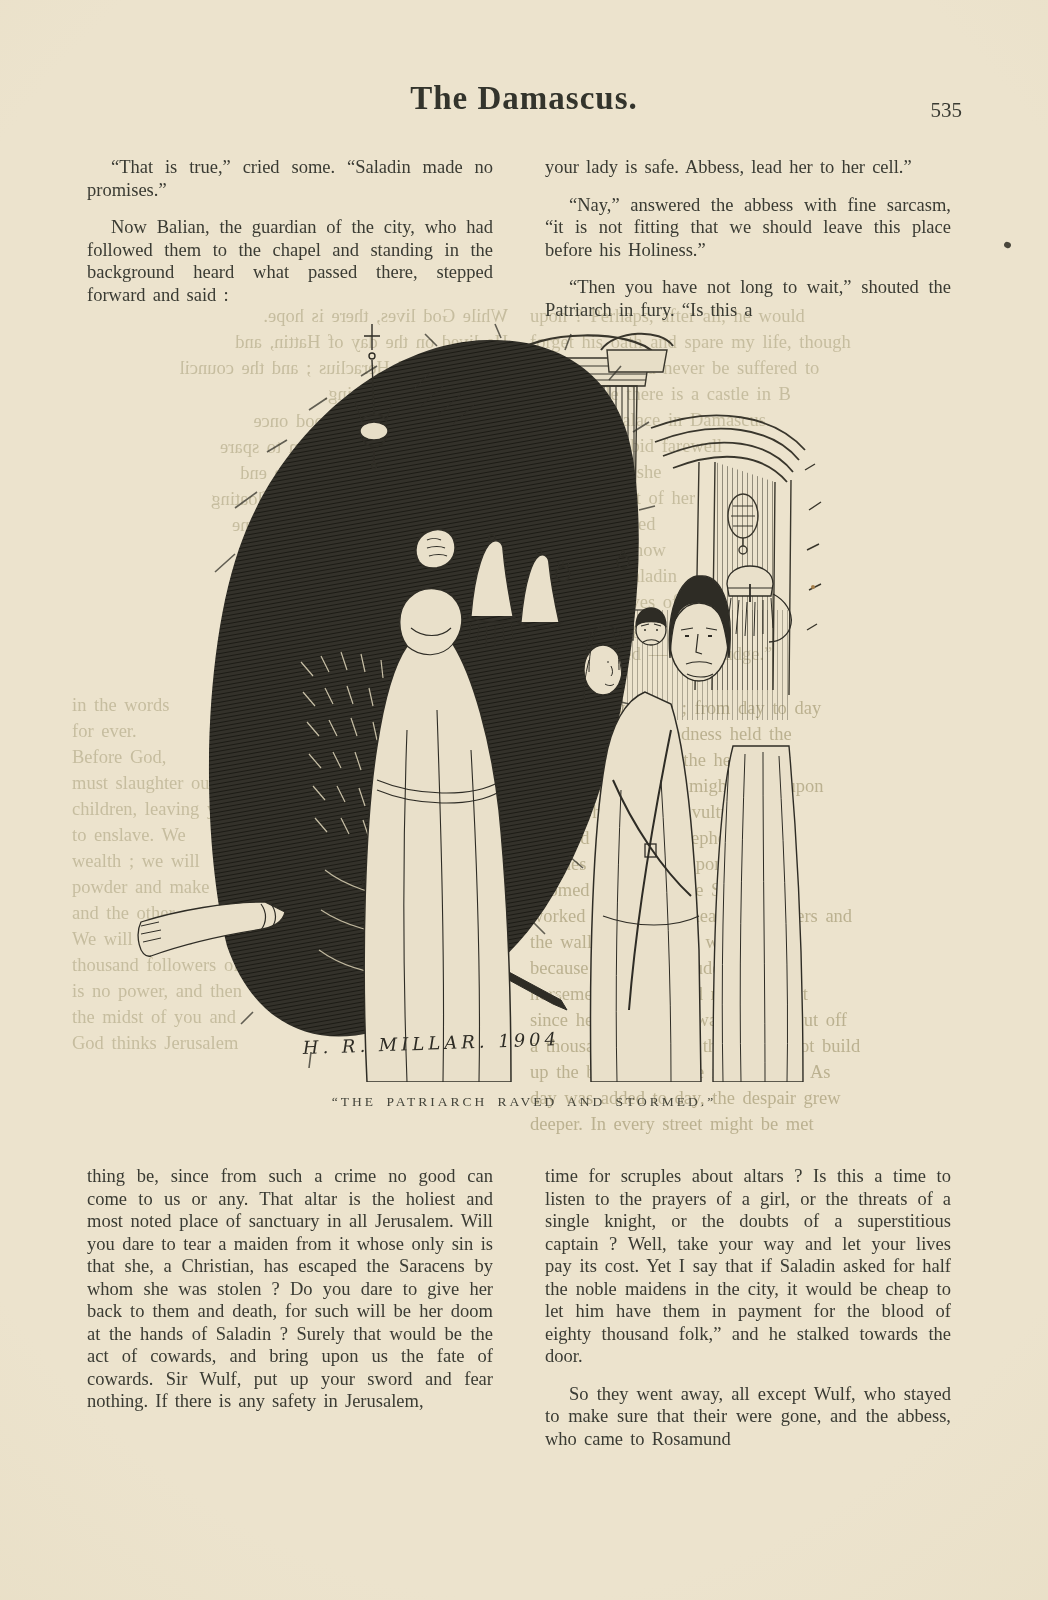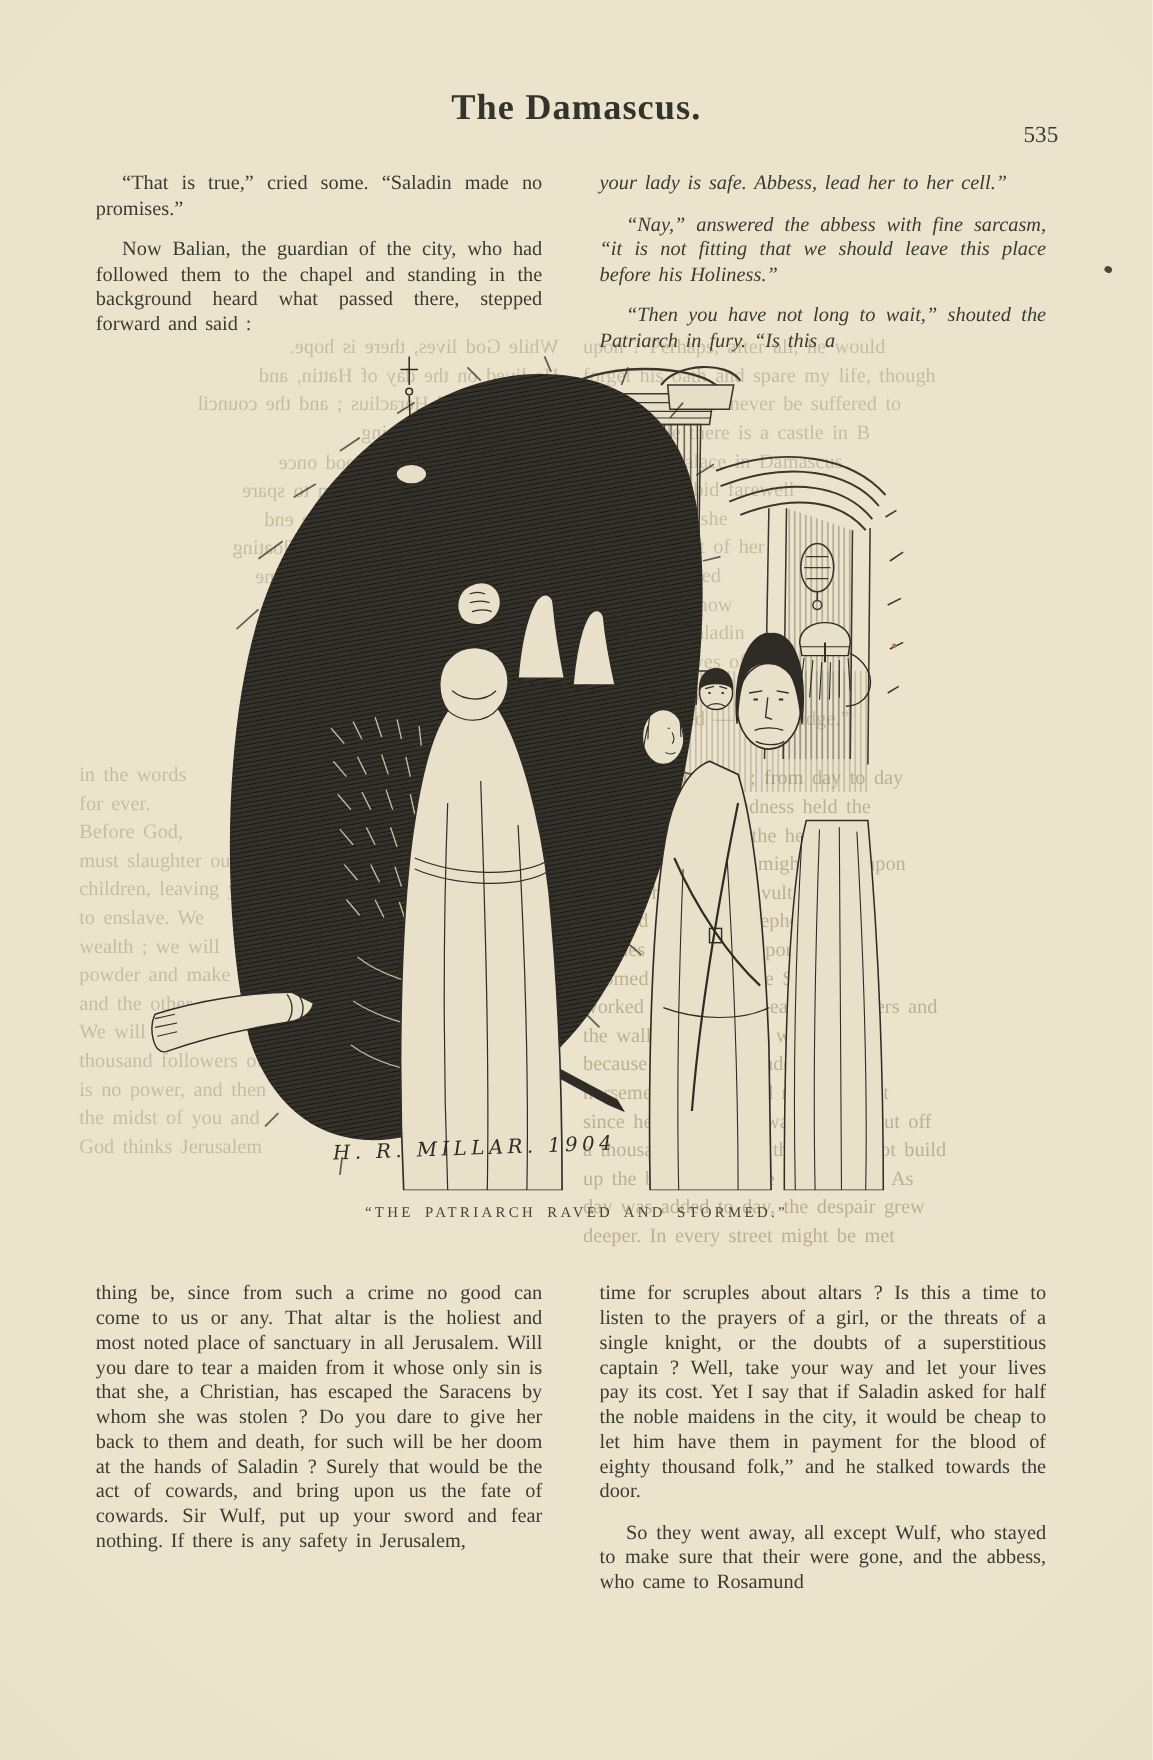--- a/index.html
+++ b/index.html
@@ -3,27 +3,27 @@
 <meta charset="utf-8">
 <style>
   html,body{margin:0;padding:0;}
   .page{
     position:relative;width:1048px;height:1600px;overflow:hidden;
     background:radial-gradient(ellipse 120% 100% at 50% 45%, #ece3cd 55%, #e7ddc3 82%, #ddd1b3 100%);
     font-family:"Liberation Serif","DejaVu Serif",serif;color:#3a3b33;
   }
   .title{position:absolute;top:80px;left:0;right:0;text-align:center;
     font-size:33px;font-weight:700;letter-spacing:1px;color:#33342c;z-index:3;}
-  .pagenum{position:absolute;top:98px;right:86px;font-size:21px;color:#3a3b33;z-index:3;margin-top:12px;}
+  .pagenum{position:absolute;top:98px;right:86px;font-size:21px;color:#3a3b33;z-index:3;}
   .col{position:absolute;width:436px;font-size:18.5px;line-height:22.5px;
     text-align:justify;word-spacing:2.5px;z-index:3;}
   .col p{margin:15px;text-indent:24px;}
   .col p.noindent{text-indent:0;}
   #col-tl{left:72px;top:141px;}
-  #col-tr{left:530px;top:141px;font-style:italic;}
+  #col-tr{left:530px;top:141px;}
   #col-bl{left:72px;top:1150px;}
   #col-br{left:530px;top:1150px;}
   .caption{position:absolute;top:1094px;left:0;right:0;text-align:center;
     font-size:13.5px;letter-spacing:3px;color:#44453b;word-spacing:4px;z-index:3;}
   .ghost{position:absolute;font-size:18.5px;line-height:26px;white-space:pre-line;
     color:#c6bd9f;word-spacing:3px;z-index:0;}
   .ghost.mirror{transform:scaleX(-1);}
   .ghost.dk{color:#bbb190;}
   #ghost-lu{left:72px;top:303px;width:436px;}
   #ghost-lm{left:72px;top:408px;width:320px;}

